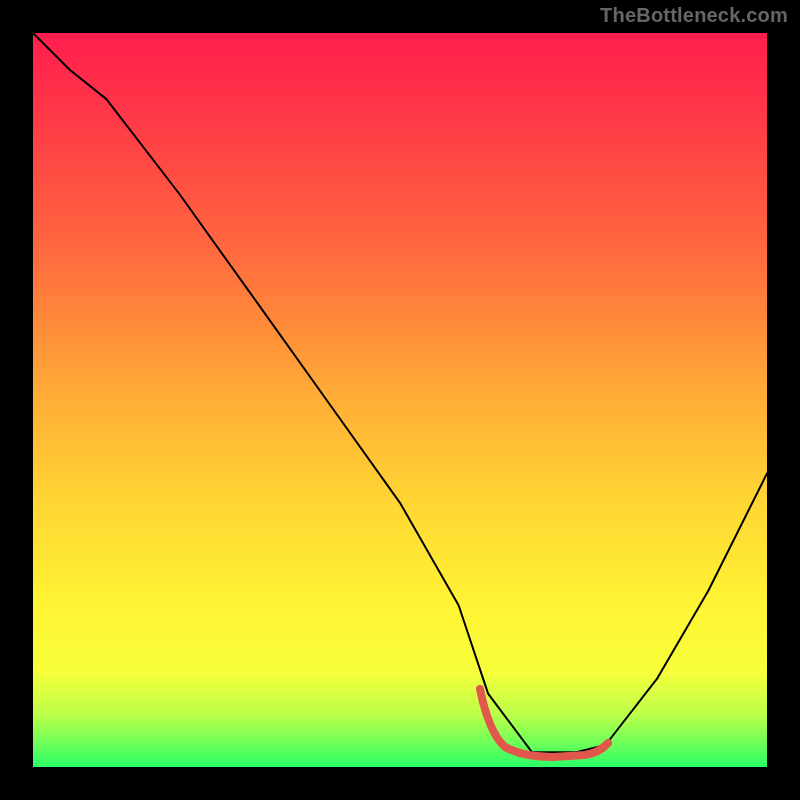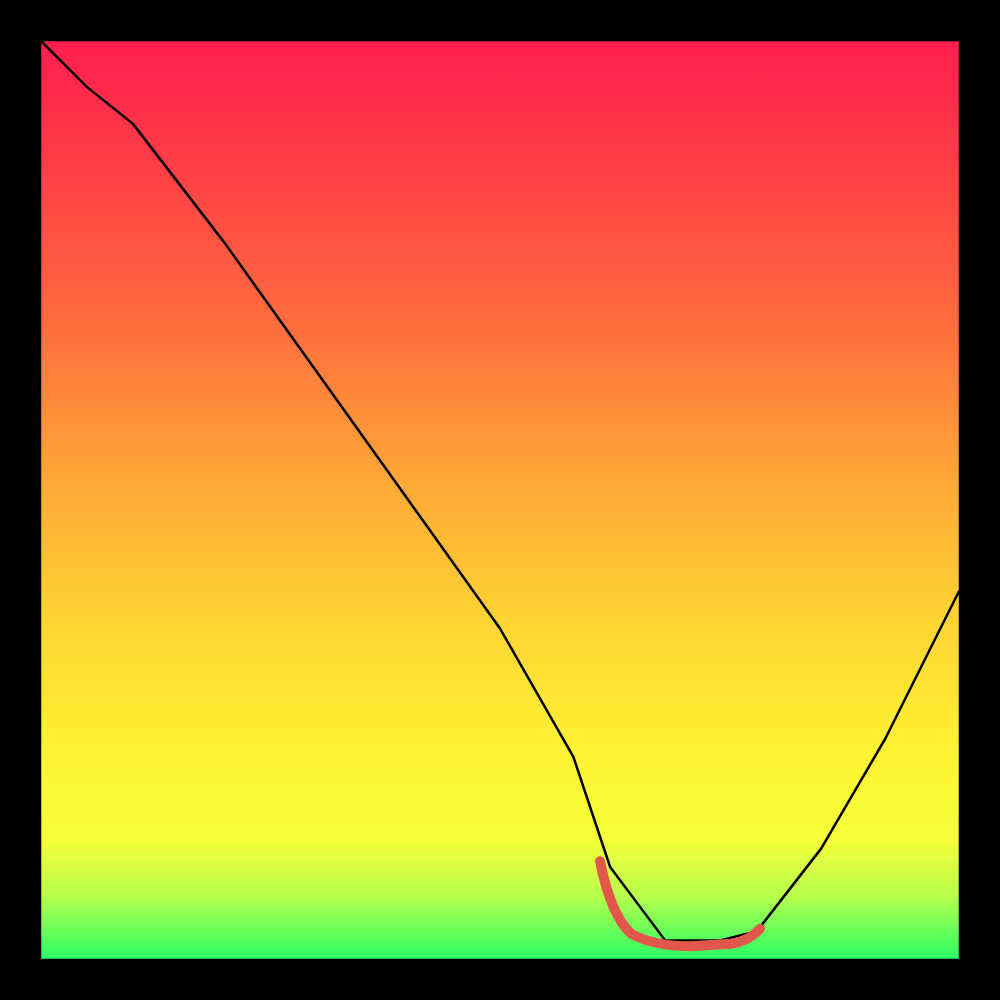--- a/index.html
+++ b/index.html
@@ -68,20 +68,21 @@
     stroke-width: 8;
     stroke-linecap: round;
     stroke-linejoin: round;
   }
 </style>
 </head>
 <body>
 
 <div class="frame">
 
+  <div class="watermark">TheBottleneck.com</div>
 
   <div class="plot-area"></div>
 
   <svg class="overlay" viewBox="0 0 734 734" preserveAspectRatio="none">
 
     <path class="curve" d="M 0 0
              L 36.7 36.7
              L 73.4 66.1
              L 146.8 161.5
              L 220.2 264.2

